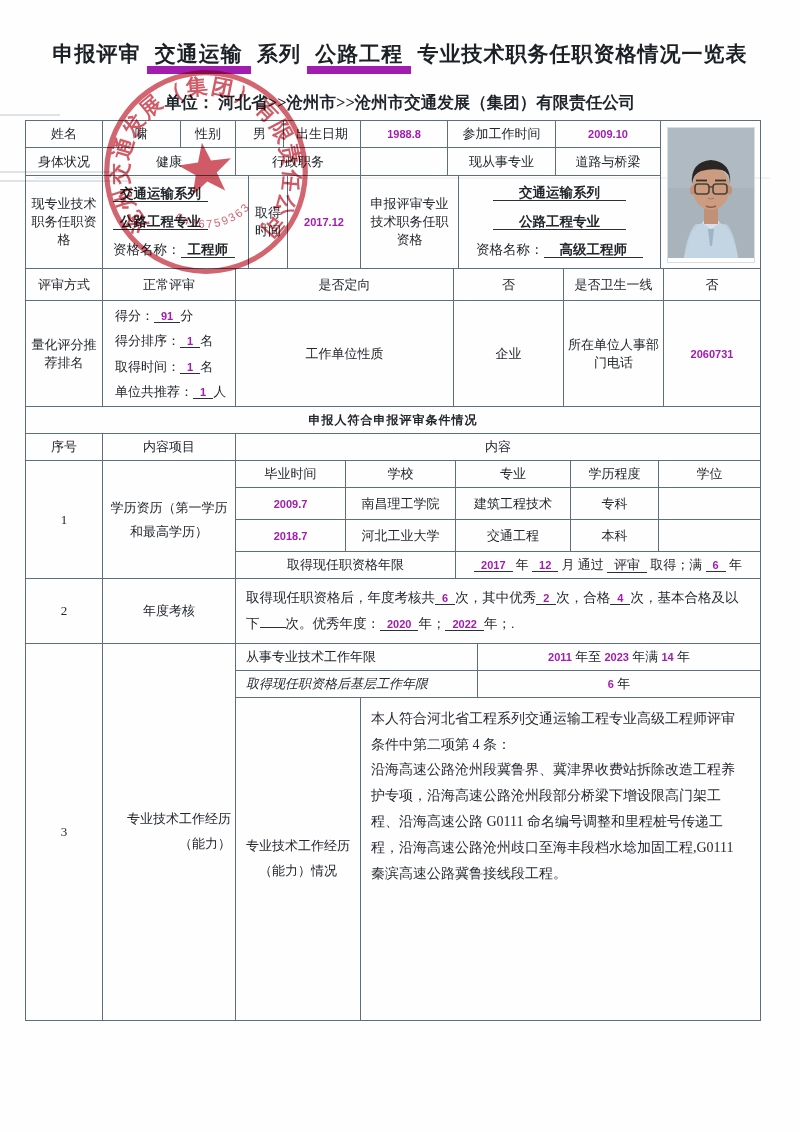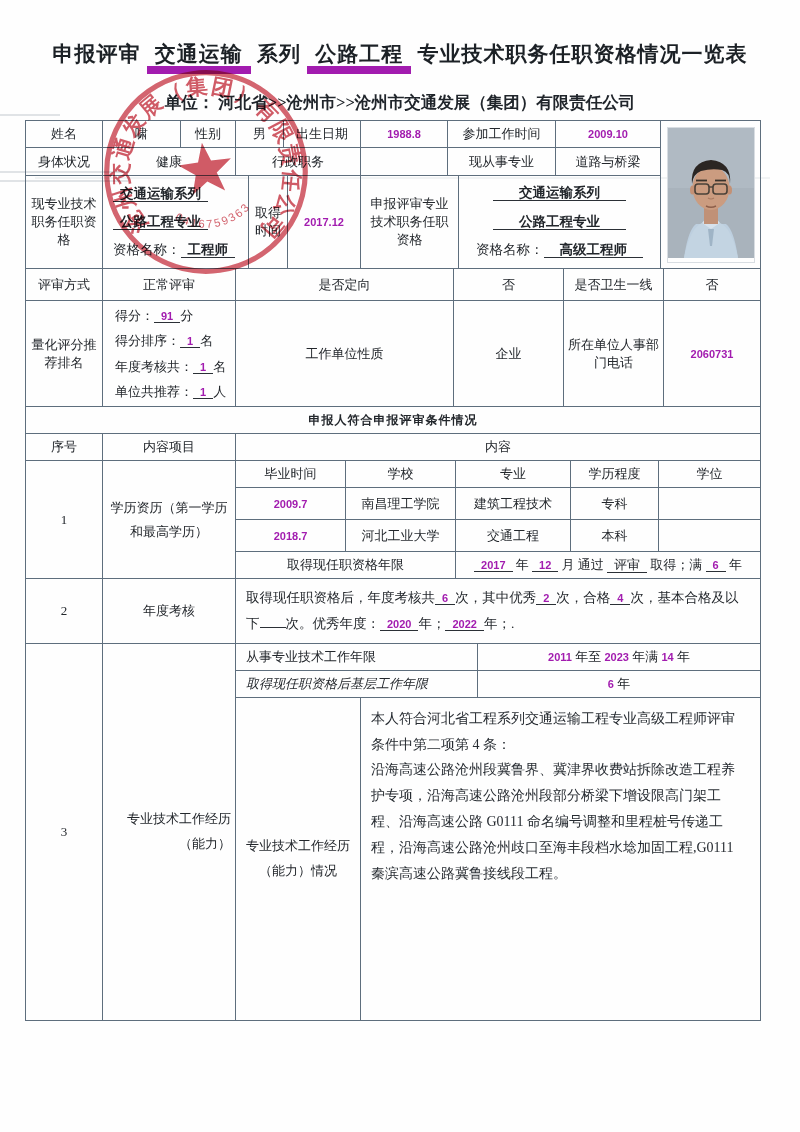--- a/index.html
+++ b/index.html
@@ -156,21 +156,21 @@
         <td>是否定向</td>
         <td>否</td>
         <td>是否卫生一线</td>
         <td>否</td>
       </tr>
       <tr style="height:105px">
         <td>量化评分推荐排名</td>
         <td class="score-cell">
           <span>得分：</span><span class="ub num">91</span><span>分</span><br>
           <span>得分排序：</span><span class="ub num">1</span><span>名</span><br>
-          <span>年度考核共：</span><span class="ub num">1</span><span>名</span><br>
+          <span>取得时间：</span><span class="ub num">1</span><span>名</span><br>
           <span>单位共推荐：</span><span class="ub num">1</span><span>人</span>
         </td>
         <td>工作单位性质</td>
         <td>企业</td>
         <td>所在单位人事部门电话</td>
         <td class="num">2060731</td>
       </tr>
     </tbody>
       </table>
 

